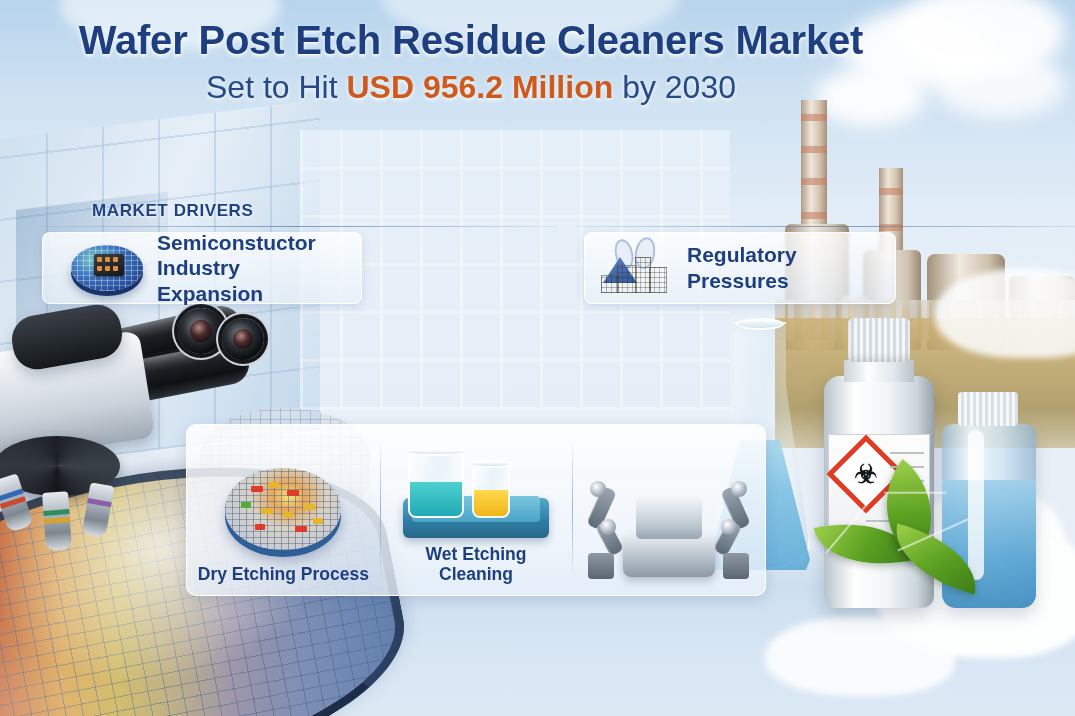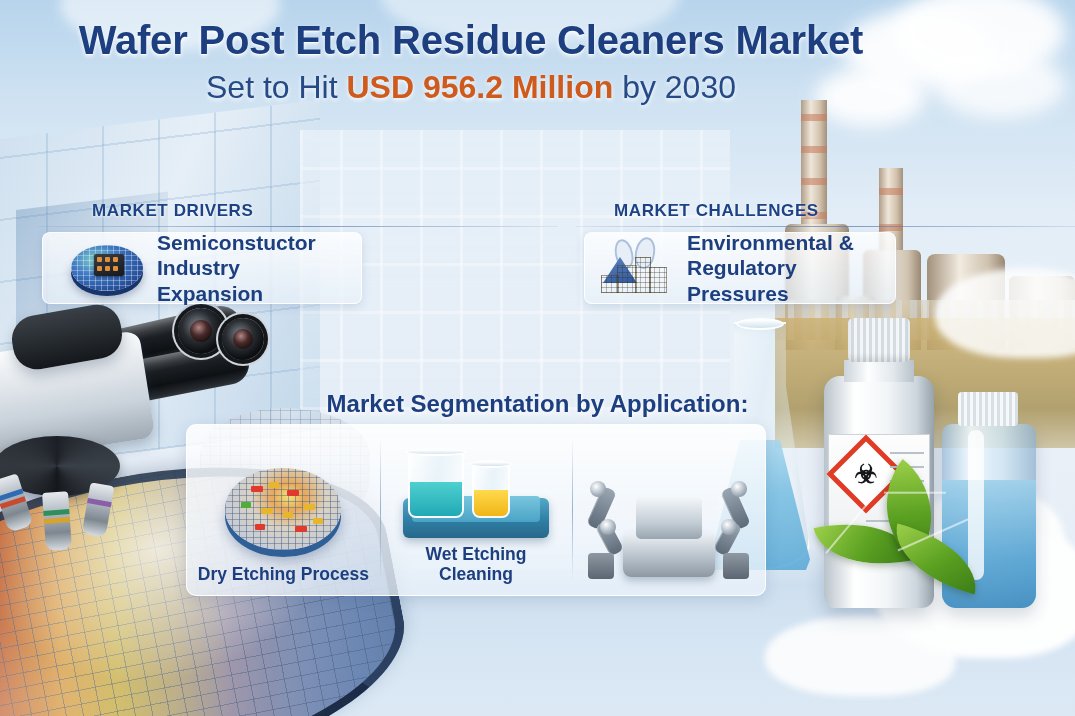--- a/index.html
+++ b/index.html
@@ -378,39 +378,36 @@
           <i style="left:11px; top:12px;"></i>
           <i style="left:19px; top:12px;"></i>
       </div>
     </div>
     <div class="cardTxt">
       <div>Semiconstuctor</div>
       <div>Industry Expansion</div>
     </div>
   </div>
 
-  <div class="secHead" style="left:614px; top:201px;">MARKET CHALLENGES</div>
   <div class="rule" style="left:576px; top:226px; width:520px;"></div>
   <div class="card" style="left:584px; top:232px; width:312px; height:72px;">
     <div class="factIcon">
       <div class="fi-sm" style="left:14px; top:0px;  width:18px; height:30px; transform:rotate(-12deg);"></div>
       <div class="fi-sm" style="left:34px; top:-2px; width:20px; height:32px; transform:rotate(10deg);"></div>
       <div class="fi-roof"></div>
       <div class="fi-b" style="left:0px;  width:18px; height:18px;"></div>
       <div class="fi-b" style="left:16px; width:20px; height:28px;"></div>
       <div class="fi-b" style="left:34px; width:16px; height:36px;"></div>
       <div class="fi-b" style="left:48px; width:18px; height:26px;"></div>
     </div>
     <div class="cardTxt">
-      <div>Environmental &amp;</div>
       <div>Regulatory Pressures</div>
     </div>
   </div>
 
-  <div id="segTitle">Market Segmentation by Application:</div>
 
   <div id="segPanel">
 
     <div class="seg">
       <div class="segArt">
         <div class="s1disc">
           <div class="s1dot" style="left:26px; top:18px; width:12px; height:6px; background:#e03a2e;"></div>
           <div class="s1dot" style="left:44px; top:14px; width:10px; height:6px; background:#e8b62c;"></div>
           <div class="s1dot" style="left:62px; top:22px; width:12px; height:6px; background:#e03a2e;"></div>
           <div class="s1dot" style="left:16px; top:34px; width:10px; height:6px; background:#4fae3a;"></div>

